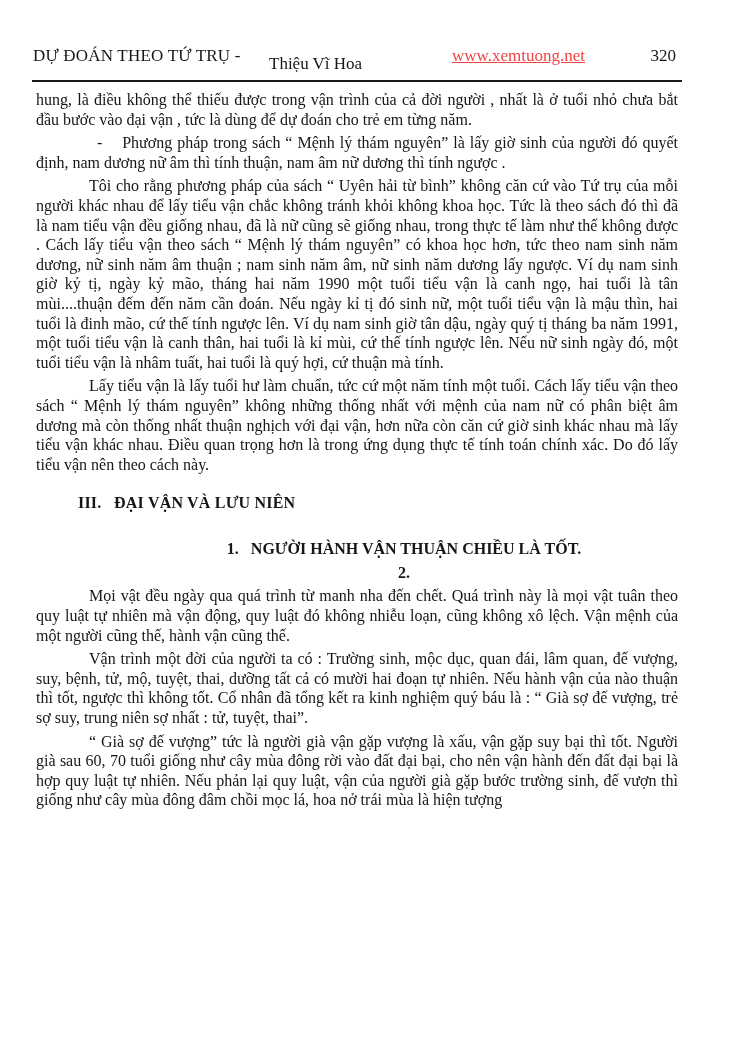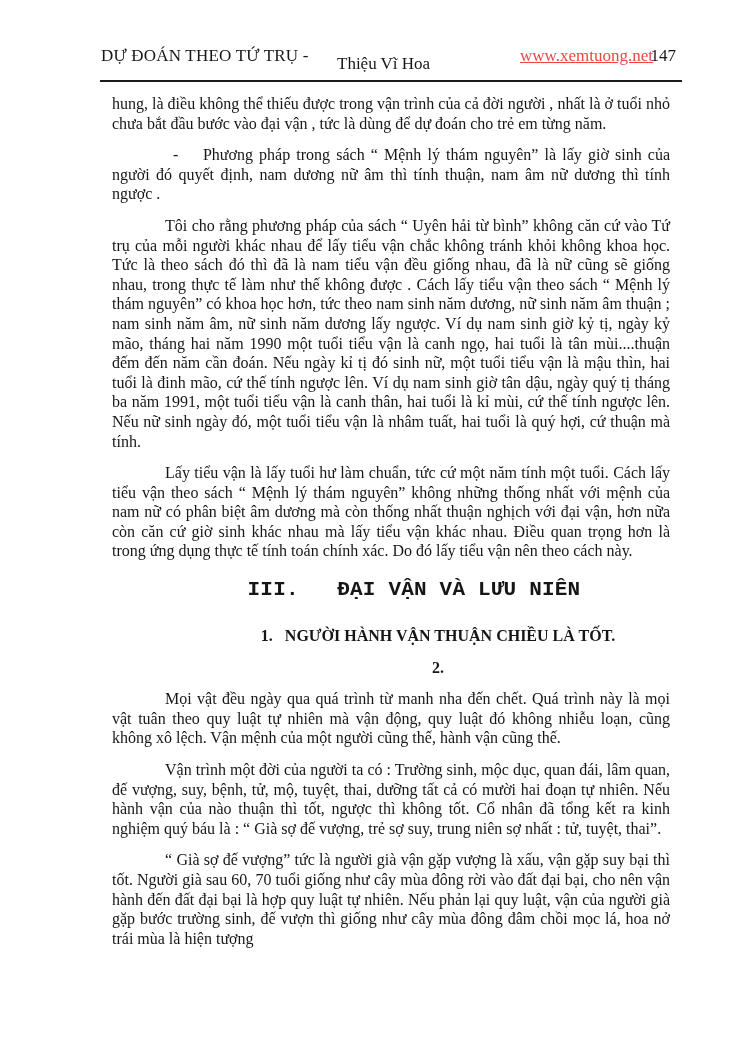--- a/index.html
+++ b/index.html
@@ -1,20 +1,20 @@
 <!DOCTYPE html>
 <html><head>
 <meta charset="utf-8">
 <style>
   html,body{margin:0;padding:0;background:#ffffff;}
   .page{
     position:relative;
     width:740px;height:1053px;
     box-sizing:border-box;
-    padding:46px 58px 0 100px;
+    padding:46px 58px 0 32px;
     background:#ffffff;
     color:#161616;
     font-family:"Liberation Serif","DejaVu Serif",serif;
     overflow:hidden;
   }
   .header{
     position:relative;
     height:20px;
     font-size:17px;
     line-height:20px;
@@ -28,52 +28,51 @@
     margin-top:14px;
     border:0;border-top:2.5px solid #1a1a1a;
     width:100%;
   }
   .body{
     margin-top:6px;
     font-size:16px;
     line-height:19.6px;
     text-align:justify;
   }
-  .body p{margin:12px;}
+  .body p{margin:4px;}
   p.indent{text-indent:53px;}
   p.dash{text-indent:61px;}
   .section-heading{
     margin:18px 0 25px 0;
     padding-left:46px;
-    font-size:21px;
+    font-size:16px;
     line-height:22px;
     font-weight:bold;
-    text-align:center;
+    text-align:left;
     letter-spacing:.2px;
-    font-family:Liberation Mono, monospace;
   }
   .sub-heading{
     margin:0;
     padding-left:94px;
     font-weight:bold;
     text-align:center;
   }
   .sub-heading.first{margin-top:16px;}
   .sub-heading.second{margin-top:3px;}
 </style>
 </head>
 <body>
 
 <div class="page">
 
   <div class="header">
     <span class="title">DỰ ĐOÁN THEO TỨ TRỤ -</span>
     <span class="author">Thiệu Vĩ  Hoa</span>
     <span class="site">www.xemtuong.net</span>
-    <span class="pageno">147</span>
+    <span class="pageno">320</span>
   </div>
 
   <hr class="rule">
 
   <div class="body">
     <p>hung, là điều không thể thiếu được trong vận trình của cả đời người , nhất là ở tuổi nhỏ chưa bắt đầu bước vào đại vận , tức là dùng để dự đoán cho trẻ em từng năm.</p>
     <p class="dash">-&nbsp;&nbsp;&nbsp; Phương pháp trong sách “ Mệnh lý thám nguyên” là lấy giờ sinh của người đó quyết định, nam dương nữ âm thì tính thuận, nam âm nữ dương thì tính ngược .</p>
     <p class="indent">Tôi cho rằng phương pháp của sách “ Uyên hải từ bình” không căn cứ vào Tứ trụ  của mỗi người khác nhau để lấy tiểu vận chắc không tránh khỏi không khoa học. Tức là theo sách đó thì đã là nam tiểu vận đều giống nhau, đã là nữ cũng sẽ giống nhau, trong thực tế làm như thế không được . Cách lấy tiểu vận theo sách “ Mệnh lý thám nguyên” có khoa học hơn, tức theo nam sinh năm dương, nữ sinh năm âm thuận ; nam sinh năm âm, nữ sinh năm dương lấy ngược. Ví dụ nam sinh giờ kỷ tị, ngày kỷ mão, tháng hai năm 1990 một tuổi tiểu vận là canh ngọ, hai tuổi là tân mùi....thuận đếm đến năm cần đoán. Nếu ngày kỉ tị đó sinh nữ, một tuổi tiểu vận là mậu thìn, hai tuổi là đinh mão, cứ thế tính ngược lên. Ví dụ nam sinh giờ tân dậu, ngày quý tị tháng ba năm 1991, một tuổi tiểu vận là canh thân, hai tuổi là kỉ mùi, cứ thế tính ngược lên. Nếu nữ sinh ngày đó, một tuổi tiểu vận là nhâm tuất, hai tuổi là quý hợi, cứ thuận mà tính.</p>
     <p class="indent">Lấy tiểu vận là lấy tuổi hư làm chuẩn, tức cứ một năm tính một tuổi. Cách lấy tiểu vận theo sách “ Mệnh lý thám nguyên” không những thống nhất với mệnh của nam nữ có phân biệt âm dương mà còn thống nhất thuận nghịch với đại vận, hơn nữa còn căn cứ giờ sinh khác nhau mà lấy tiểu vận khác nhau. Điều quan trọng hơn là trong ứng dụng thực tế tính toán chính xác. Do đó lấy tiểu vận nên theo cách này.</p>
 

